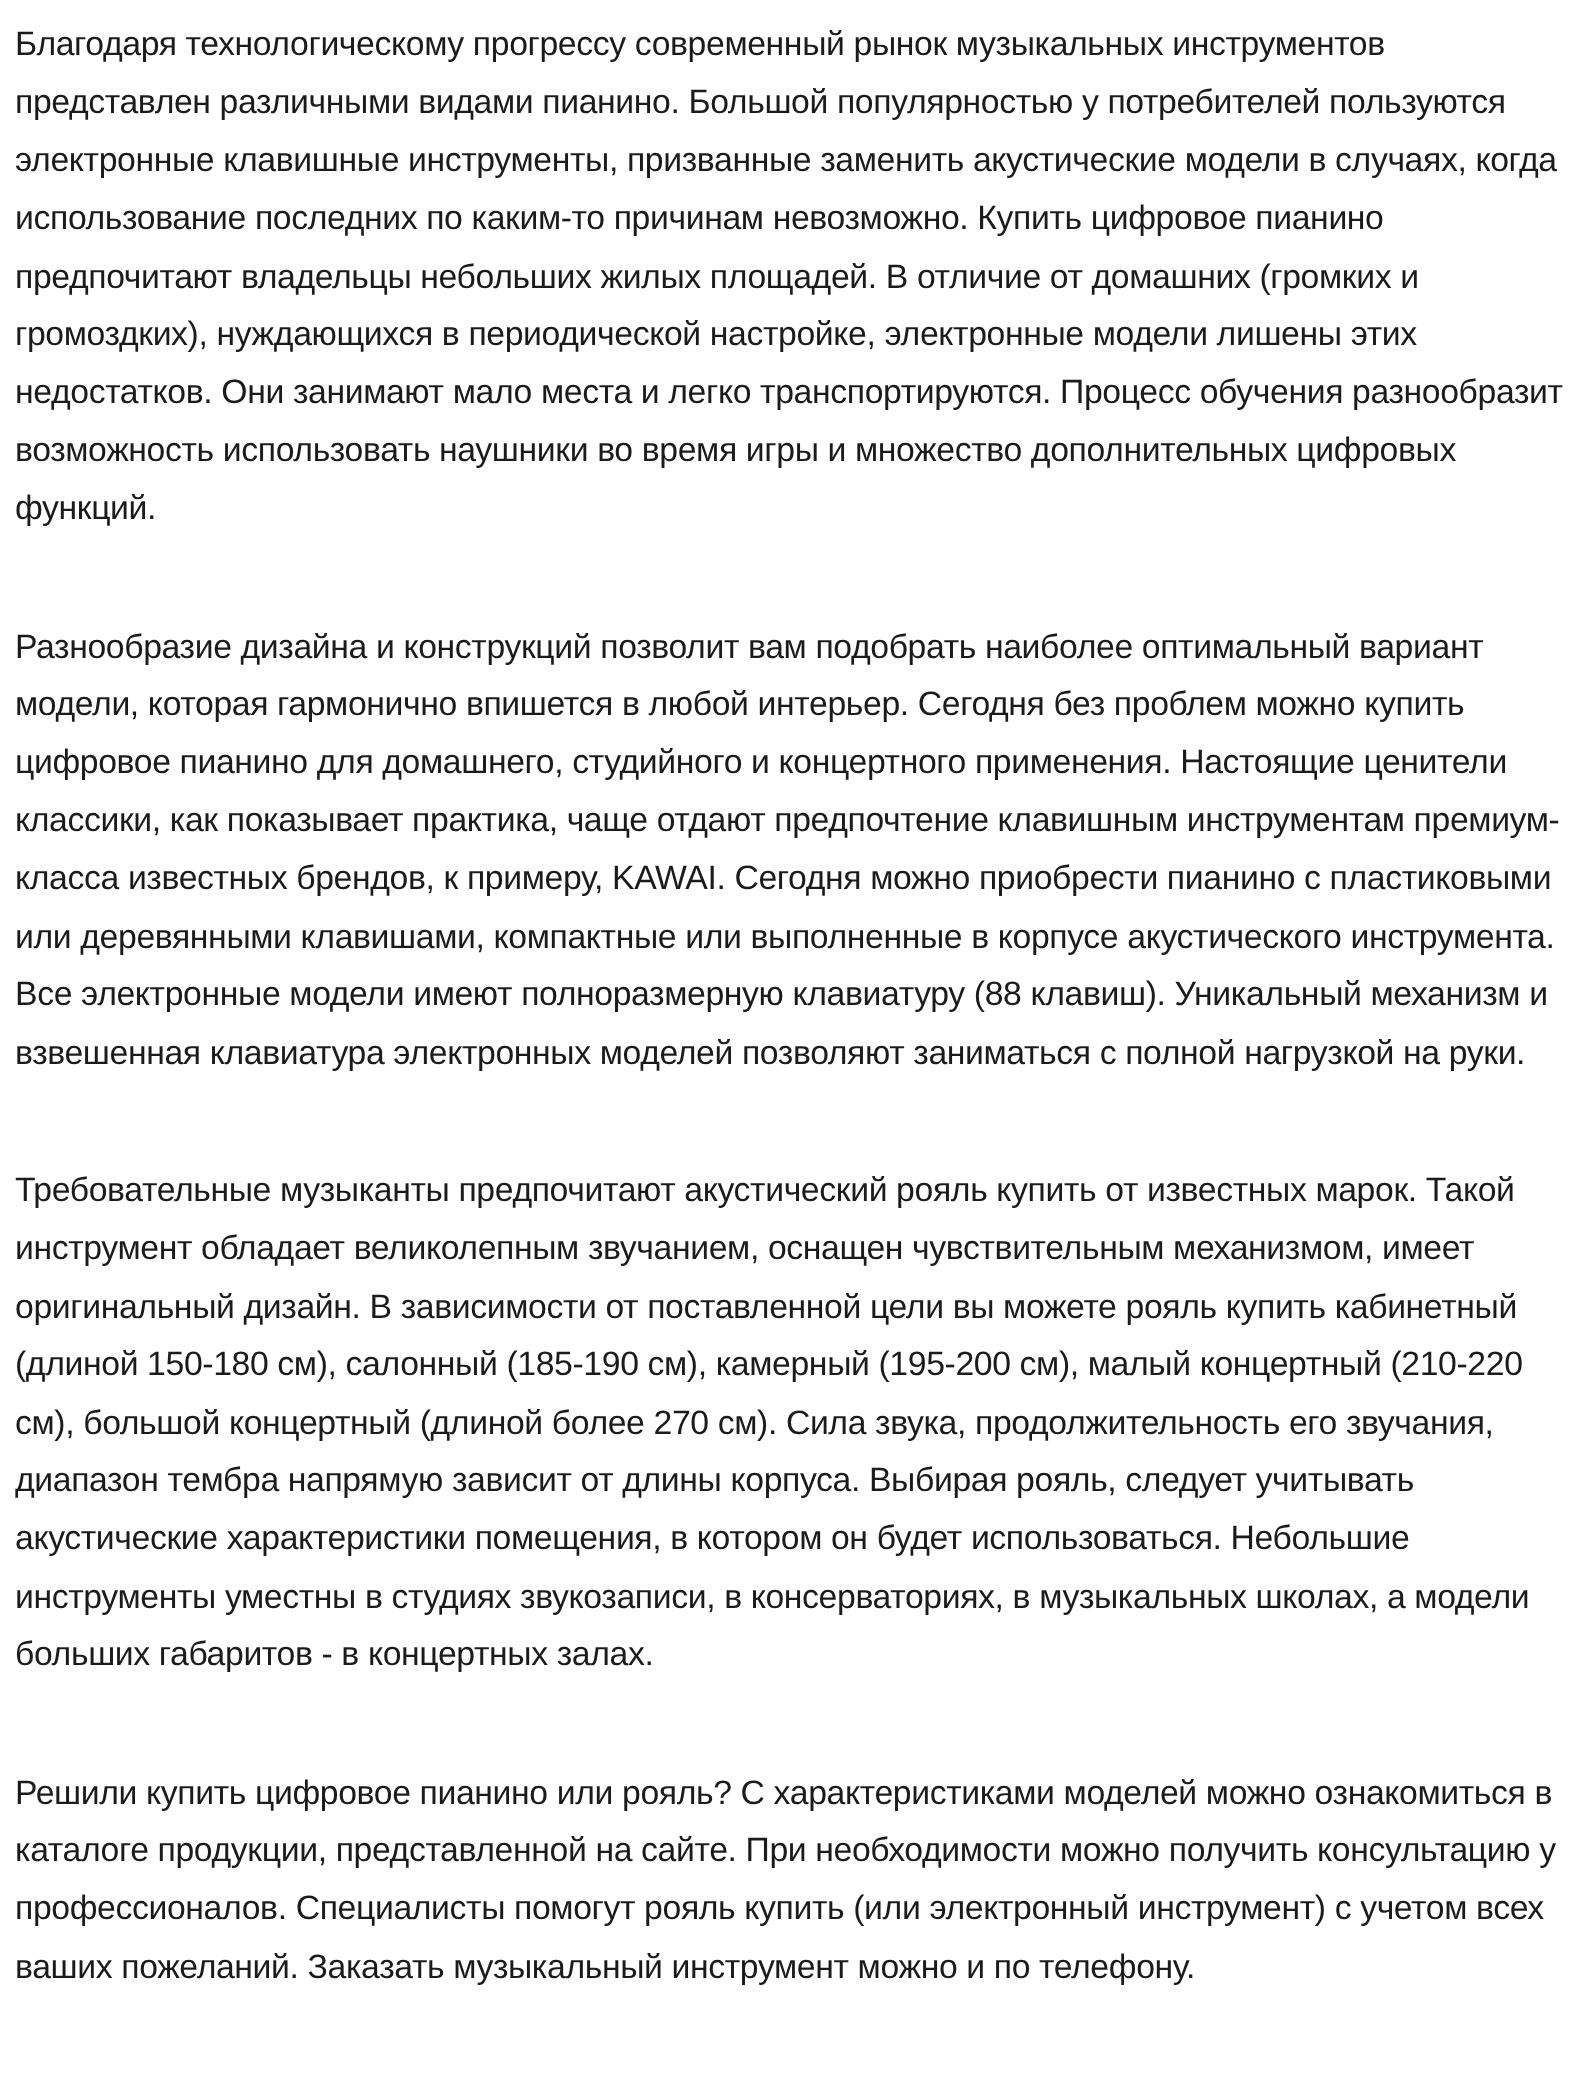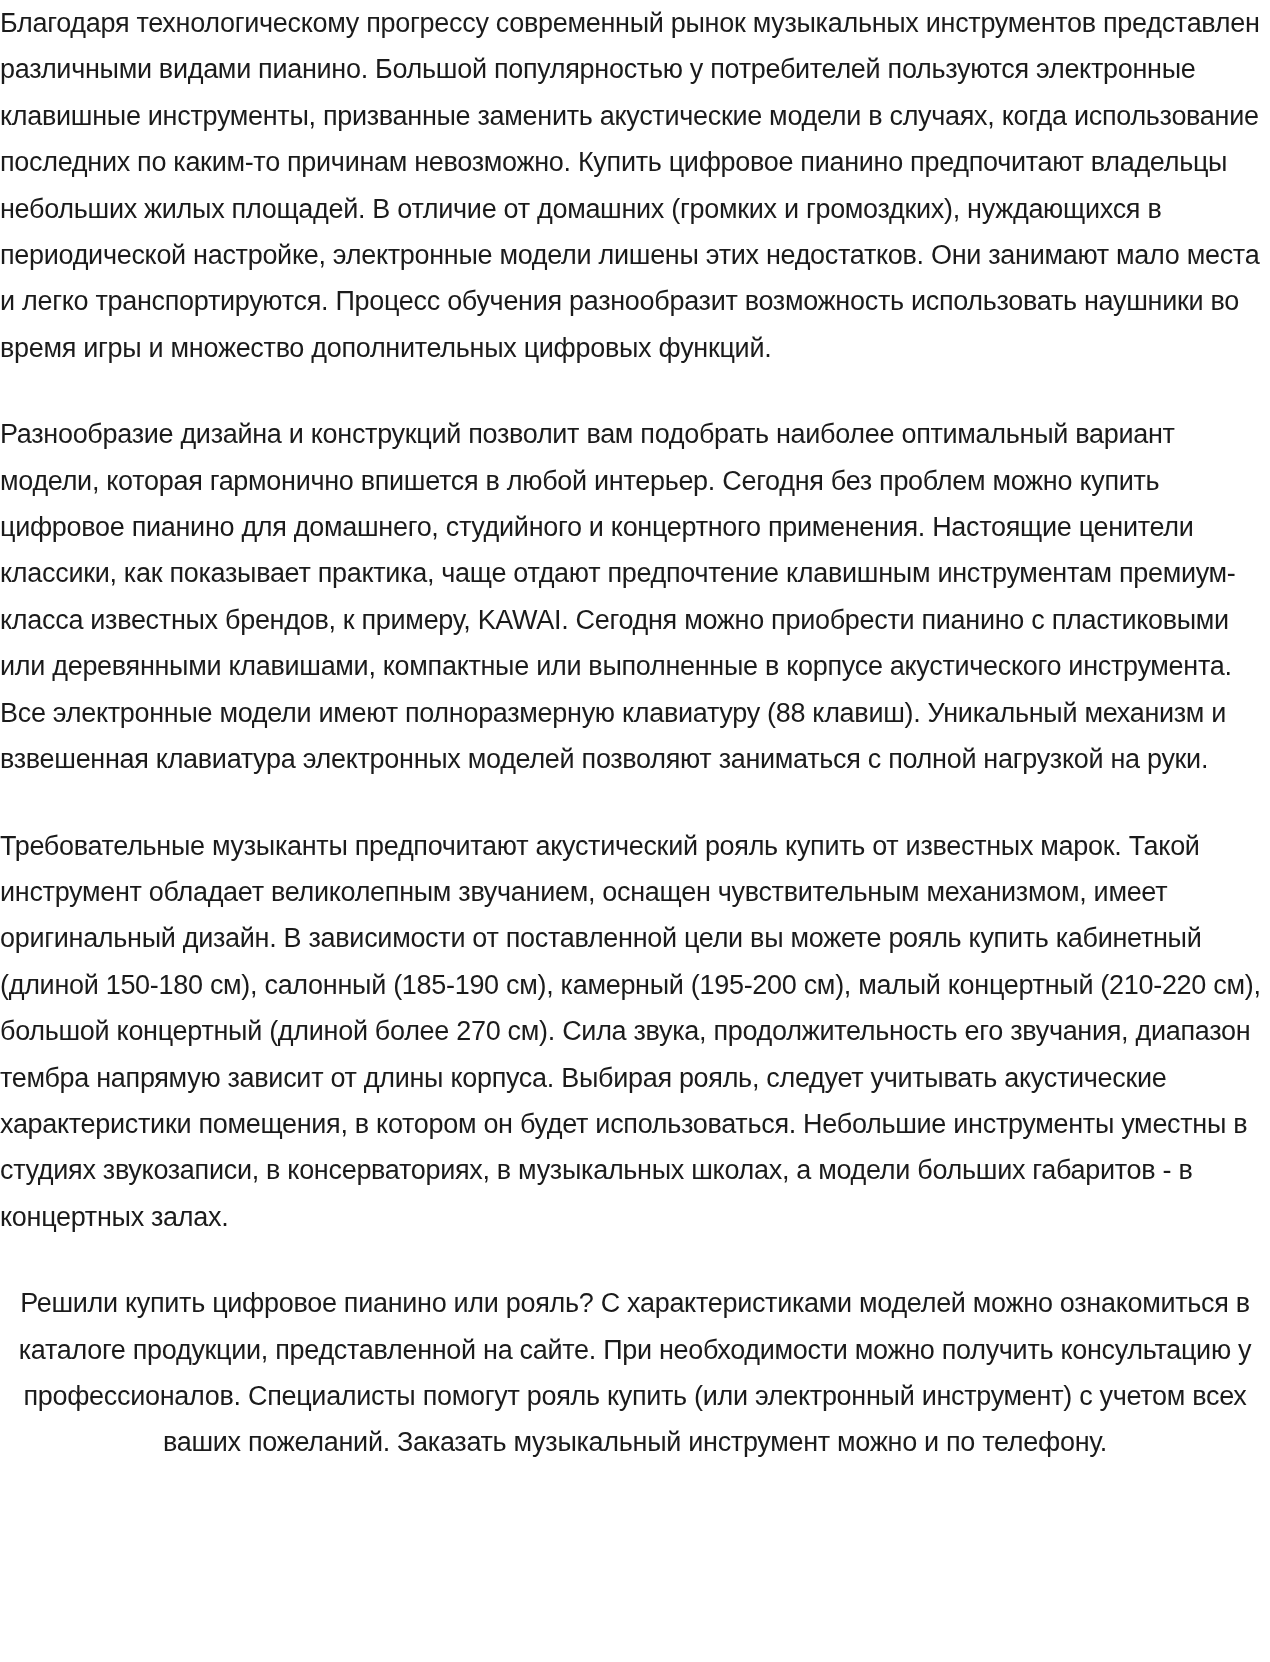--- a/index.html
+++ b/index.html
@@ -16,25 +16,24 @@
   .article {
     width: 1270px;
     color: #1b1b1b;
     font-size: 27px;
     line-height: 46.4px;
     letter-spacing: -0.3px;
     text-align: left;
   }
   .article p {
     margin: 0 0 40px 0;
-    padding: 0;
+    padding: 12px;
   }
   .article p:last-child {
     margin-bottom: 0;
-    text-align: center;
   }
 </style>
 </head>
 <body>
 
 <div class="article">
   <p>Благодаря технологическому прогрессу современный рынок музыкальных инструментов представлен различными видами пианино. Большой популярностью у потребителей пользуются электронные клавишные инструменты, призванные заменить акустические модели в случаях, когда использование последних по каким-то причинам невозможно. Купить цифровое пианино предпочитают владельцы небольших жилых площадей. В отличие от домашних (громких и громоздких), нуждающихся в периодической настройке, электронные модели лишены этих недостатков. Они занимают мало места и легко транспортируются. Процесс обучения разнообразит возможность использовать наушники во время игры и множество дополнительных цифровых функций.</p>
   <p>Разнообразие дизайна и конструкций позволит вам подобрать наиболее оптимальный вариант модели, которая гармонично впишется в любой интерьер. Сегодня без проблем можно купить цифровое пианино для домашнего, студийного и концертного применения. Настоящие ценители классики, как показывает практика, чаще отдают предпочтение клавишным инструментам премиум-класса известных брендов, к примеру, KAWAI. Сегодня можно приобрести пианино с пластиковыми или деревянными клавишами, компактные или выполненные в корпусе акустического инструмента. Все электронные модели имеют полноразмерную клавиатуру (88 клавиш). Уникальный механизм и взвешенная клавиатура электронных моделей позволяют заниматься с полной нагрузкой на руки.</p>
   <p>Требовательные музыканты предпочитают акустический рояль купить от известных марок. Такой инструмент обладает великолепным звучанием, оснащен чувствительным механизмом, имеет оригинальный дизайн. В зависимости от поставленной цели вы можете рояль купить кабинетный (длиной 150-180 см), салонный (185-190 см), камерный (195-200 см), малый концертный (210-220 см), большой концертный (длиной более 270 см). Сила звука, продолжительность его звучания, диапазон тембра напрямую зависит от длины корпуса. Выбирая рояль, следует учитывать акустические характеристики помещения, в котором он будет использоваться. Небольшие инструменты уместны в студиях звукозаписи, в консерваториях, в музыкальных школах, а модели больших габаритов - в концертных залах.</p>
   <p>Решили купить цифровое пианино или рояль? С характеристиками моделей можно ознакомиться в каталоге продукции, представленной на сайте. При необходимости можно получить консультацию у профессионалов. Специалисты помогут рояль купить (или электронный инструмент) с учетом всех ваших пожеланий. Заказать музыкальный инструмент можно и по телефону.</p>

